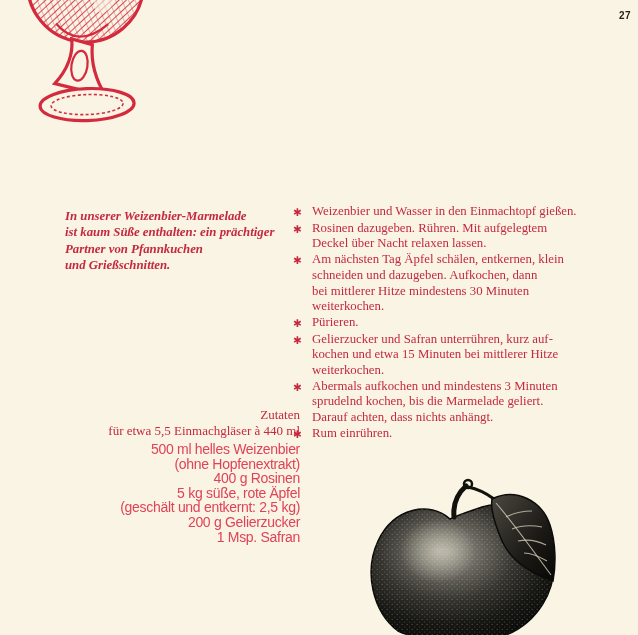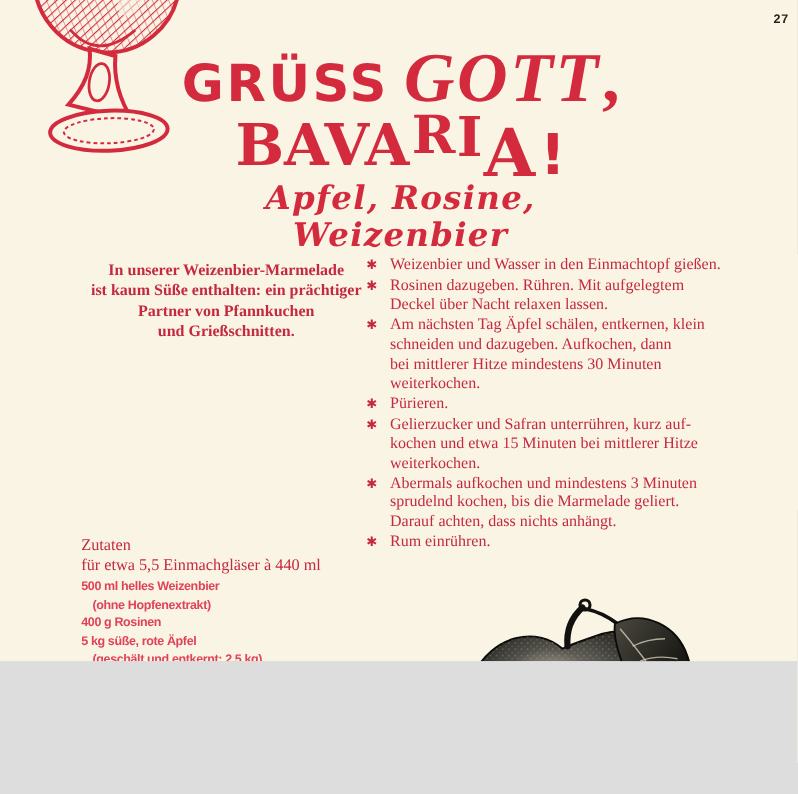--- a/index.html
+++ b/index.html
@@ -7,21 +7,21 @@
     --red:#d42a3e;
     --body_red:#c5293f;
     --red_soft:#e04257;
     --ink:#26231d;
     --cream:#f9f4e4;
   }
   html,body{margin:0;padding:0;}
   body{background:#ddd;font-family:"Liberation Serif",serif;}
   .page{
     position:relative;
-    width:638px;height:529px;
+    width:638px;height:635px;
     background:var(--bg);
     overflow:hidden;
   }
   
   .page-number{
     position:absolute;top:10px;right:7px;
     font-family:"Liberation Sans",sans-serif;
     font-weight:bold;font-size:10px;color:var(--ink);
     letter-spacing:0.5px;
   }
@@ -50,38 +50,38 @@
   .b-a{font-family:"DejaVu Serif",serif;font-weight:bold;font-size:53px;position:relative;top:9px;margin-left:1px;}
   .b-excl{font-family:"DejaVu Sans",sans-serif;font-weight:bold;font-size:45px;position:relative;top:7px;margin-left:4px;}
   .subtitle{
     margin-top:4px;text-align:center;
     font-family:"DejaVu Serif",serif;font-style:italic;font-weight:bold;
     font-size:26px;letter-spacing:1px;color:var(--red);
   }
   
   .intro{
     position:absolute;left:65px;top:208px;width:232px;
-    font-family:"Liberation Serif",serif;font-weight:bold;
-    font-size:12.8px;line-height:16.4px;color:var(--body_red);text-align:center;
+    font-family:"Liberation Serif",serif;font-style:italic;font-weight:bold;
+    font-size:12.8px;line-height:16.4px;color:var(--body_red);
   }
   
   .instructions{position:absolute;left:293px;top:204px;width:322px;color:var(--body_red);}
   .instr-item{display:flex;}
   .instr-bullet{flex:0 0 19px;font-size:10.5px;line-height:15.7px;padding-top:1px;}
   .instr-text{font-family:"Liberation Serif",serif;font-size:12.8px;line-height:15.7px;}
   
-  .ingredients{position:absolute;left:65px;top:428px;width:235px;}
+  .ingredients{position:absolute;left:65px;top:407px;width:235px;text-align:right;}
   .ing-head,.ing-yield{
     font-family:"Liberation Serif",serif;font-size:13px;line-height:16px;
     color:var(--body_red);
   }
   .ing-list{margin-top:3px;}
   .ing-line{
-    font-family:"Liberation Sans",sans-serif;font-weight:bold;
-    font-size:10px;line-height:14.6px;letter-spacing:-0.3px;
+    font-family:"Liberation Sans",sans-serif;font-weight:normal;
+    font-size:14px;line-height:14.6px;letter-spacing:-0.3px;
     color:var(--red_soft);
   }
   .ing-line.indent{padding-left:9px;}
 </style>
 </head>
 <body>
 
 <div class="page">
 
   <div class="page-number">27</div>
@@ -102,35 +102,20 @@
       <ellipse cx="93" cy="38" rx="10" ry="16" class="cream-fill" opacity="0.6" transform="rotate(22 93 38)"></ellipse>
       <circle cx="72" cy="26" r="58" class="red-stroke thick"></circle>
       <path d="M46,68 Q70,92 98,64" class="red-stroke"></path>
       <path d="M63,82 C66,98 62,112 50,128 L102,136 C90,120 84,104 84,86 Z" class="cream-fill red-stroke thick"></path>
       <ellipse cx="73" cy="108" rx="8" ry="15" class="red-stroke" transform="rotate(4 73 108)"></ellipse>
       <ellipse cx="84" cy="146" rx="47" ry="16" class="cream-fill red-stroke thick" transform="rotate(-7 84 146)"></ellipse>
       <ellipse cx="84" cy="146" rx="36" ry="10" class="red-stroke dash" transform="rotate(-7 84 146)"></ellipse>
     </g>
   </svg>
 
-  <div class="title-block">
-    <div class="title-line1">
-      <span class="t-slab">GRÜSS</span>
-      <span class="t-ital">GOTT</span>
-      <span class="t-comma">,</span>
-    </div>
-    <div class="title-line2">
-      <span class="b-bava">BAVA</span>
-      <span class="b-r">R</span>
-      <span class="b-i">I</span>
-      <span class="b-a">A</span>
-      <span class="b-excl">!</span>
-    </div>
-    <div class="subtitle">Apfel, Rosine, Weizenbier</div>
-  </div>
 
   <div class="intro">In unserer Weizenbier-Marmelade<br>ist kaum Süße enthalten: ein prächtiger<br>Partner von Pfannkuchen<br>und Grießschnitten.</div>
 
   <div class="instructions">
       <div class="instr-item">
         <span class="instr-bullet">✱</span>
         <div class="instr-text">Weizenbier und Wasser in den Einmachtopf gießen.</div>
       </div>
       <div class="instr-item">
         <span class="instr-bullet">✱</span>

